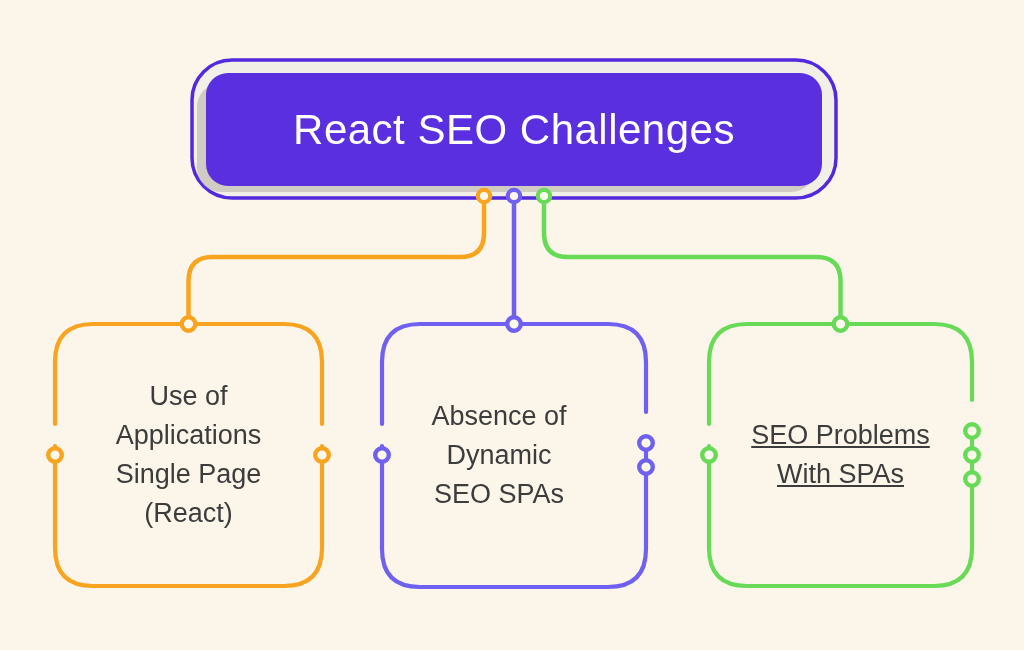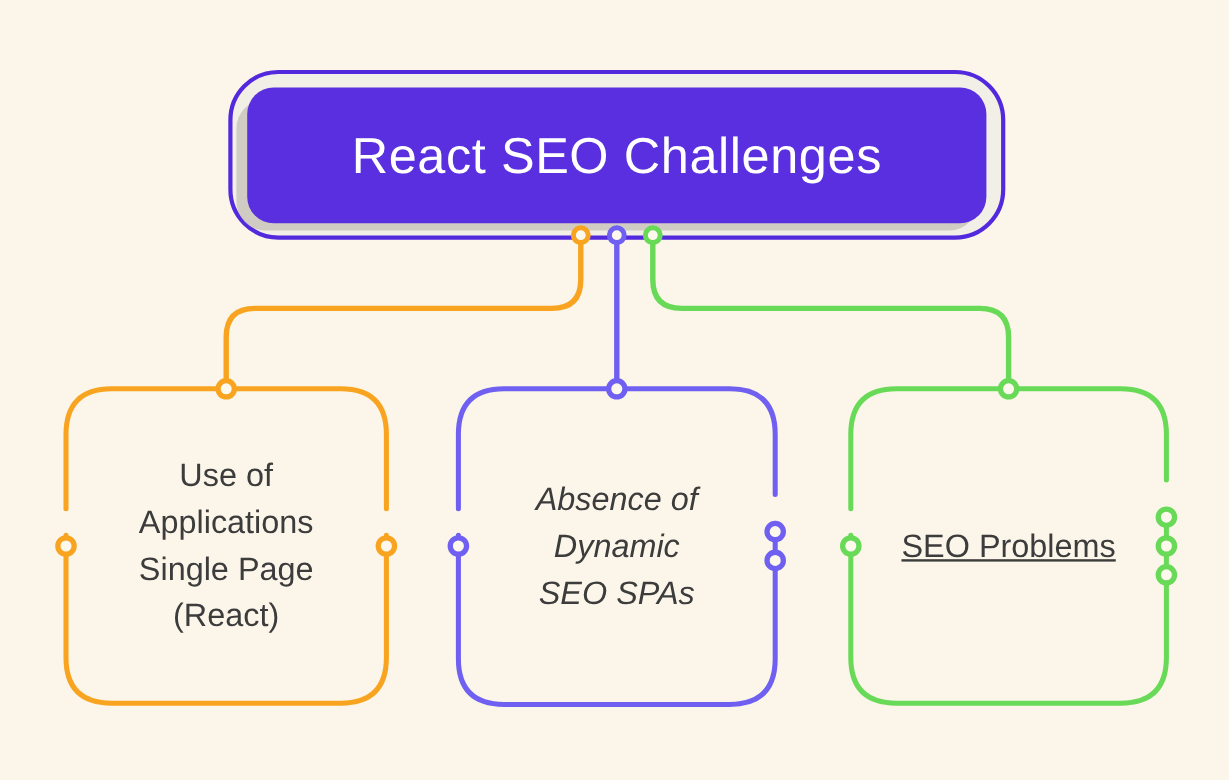--- a/index.html
+++ b/index.html
@@ -40,21 +40,21 @@
     align-items: center;
     justify-content: center;
     text-align: center;
     color: #3c3c3c;
     font-size: 27px;
     font-weight: 400;
     line-height: 39px;
     z-index: 3;
   }
   .node-label.orange { left: 55px;  top: 324px; width: 267px; height: 262px; text-align: right; }
-  .node-label.purple { left: 382px; top: 324px; width: 264px; height: 263px; font-style: italic; }
+  .node-label.purple { left: 367px; top: 324px; width: 264px; height: 263px; }
   .node-label.green  { left: 709px; top: 324px; width: 263px; height: 262px; text-decoration: underline; }
 </style>
 </head>
 <body>
 
 <div class="stage">
 
   <svg class="layer-svg" viewBox="0 0 1024 650">
 
     <rect x="192" y="60" width="644" height="138" rx="40" fill="#f2efe6" stroke="#5329de" stroke-width="3.5"></rect>
@@ -105,15 +105,16 @@
   </div>
 
   <div class="node-label purple">
     <span>Absence of</span>
     <span>Dynamic</span>
     <span>SEO SPAs</span>
   </div>
 
   <div class="node-label green">
     <span>SEO Problems</span>
+    <span>With SPAs</span>
   </div>
 
 </div>
 
 </body></html>

